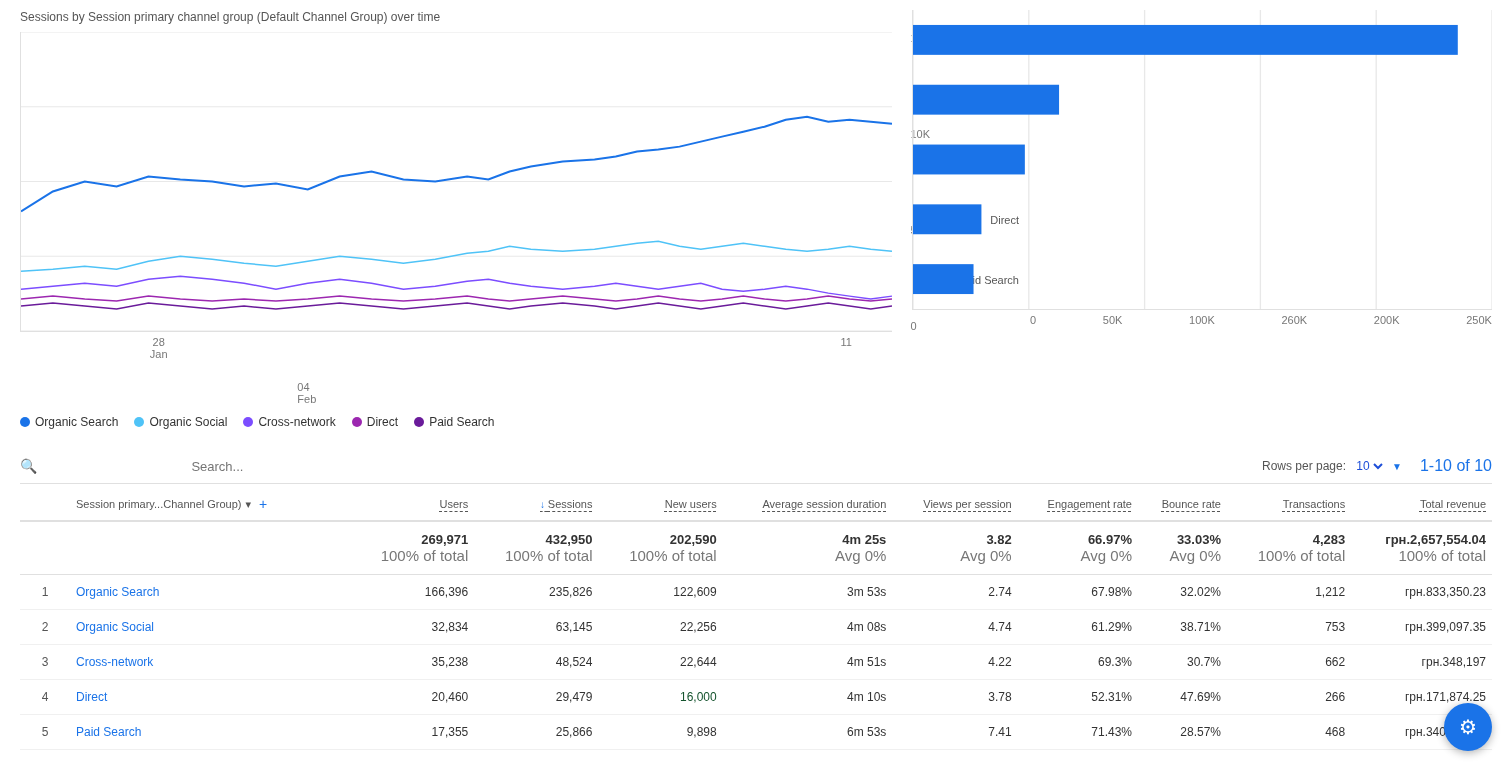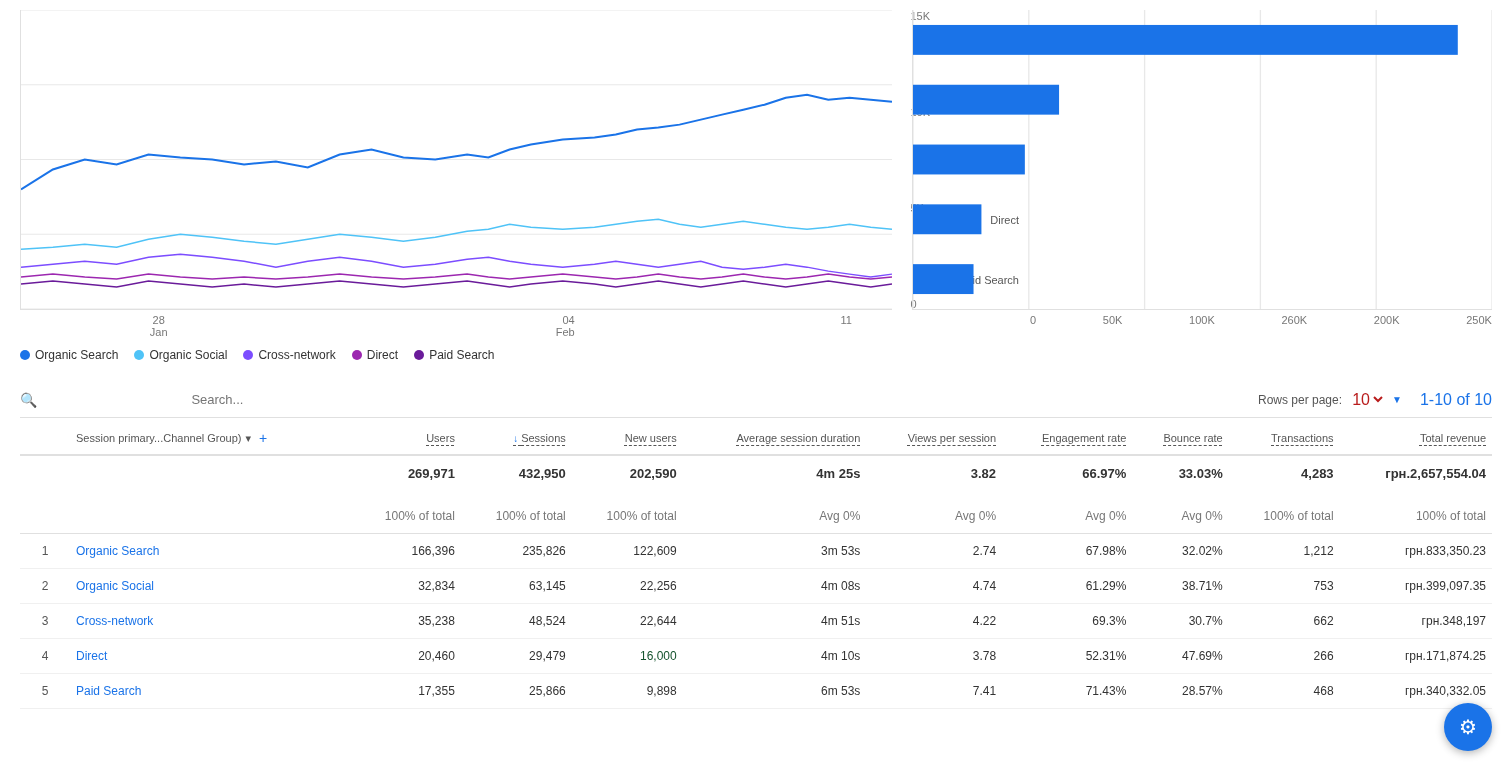--- a/index.html
+++ b/index.html
@@ -132,22 +132,22 @@
     .rows-per-page {
       display: flex;
       align-items: center;
       gap: 6px;
       font-size: 12px;
       color: #555;
     }
 
     .rows-select {
       border: none;
-      font-size: 16px;
-      color: #b91c1c;
+      font-size: 12px;
+      color: #1d4ed8;
       cursor: pointer;
       background: transparent;
       text-align: center;
     }
 
     .page-info {
       font-size: 16px;
       color: #1a73e8;
       margin-left: 12px;
     }
@@ -211,23 +211,22 @@
       text-align: left;
     }
 
     .total-main {
       font-size: 13px;
       font-weight: 700;
       color: #333;
     }
 
     .total-sub {
-      font-size: 12px;
+      font-size: 15px;
       color: #777;
-      margin-top: 28px;
     }
 
     .col-header-inner {
       display: flex;
       flex-direction: column;
       align-items: flex-end;
       gap: 1px;
     }
 
     .underline-dashed {
@@ -270,20 +269,21 @@
       align-items: center;
       gap: 4px;
     }
   </style>
 </head>
 <body>
 
 <div class="top-section">
 
   <div class="chart-left">
+    <div class="chart-title">Sessions by Session primary channel group (Default Channel Group) over time</div>
     <div style="display:flex; position:relative;">
       <div class="line-chart-area" style="flex:1; min-width:0;">
         <svg viewBox="0 0 820 300" preserveAspectRatio="none">
 
           <line x1="0" y1="0" x2="820" y2="0" stroke="#e8e8e8" stroke-width="1"></line>
           <line x1="0" y1="75" x2="820" y2="75" stroke="#e8e8e8" stroke-width="1"></line>
           <line x1="0" y1="150" x2="820" y2="150" stroke="#e8e8e8" stroke-width="1"></line>
           <line x1="0" y1="225" x2="820" y2="225" stroke="#e8e8e8" stroke-width="1"></line>
           <line x1="0" y1="300" x2="820" y2="300" stroke="#e8e8e8" stroke-width="1"></line>
 
@@ -303,21 +303,21 @@
         <span>10K</span>
         <span>5K</span>
         <span>0</span>
       </div>
     </div>
     <div class="x-axis-labels" style="padding-right:40px;">
       <div class="x-label" style="text-align:center;">
         <div>28</div>
         <div>Jan</div>
       </div>
-      <div class="x-label" style="text-align:right;">
+      <div class="x-label" style="text-align:left;margin-top:45px;">
         <div>04</div>
         <div>Feb</div>
       </div>
       <div class="x-label" style="text-align:right;">
         <div>11</div>
       </div>
     </div>
 
     <div class="legend">
       <div class="legend-item">

